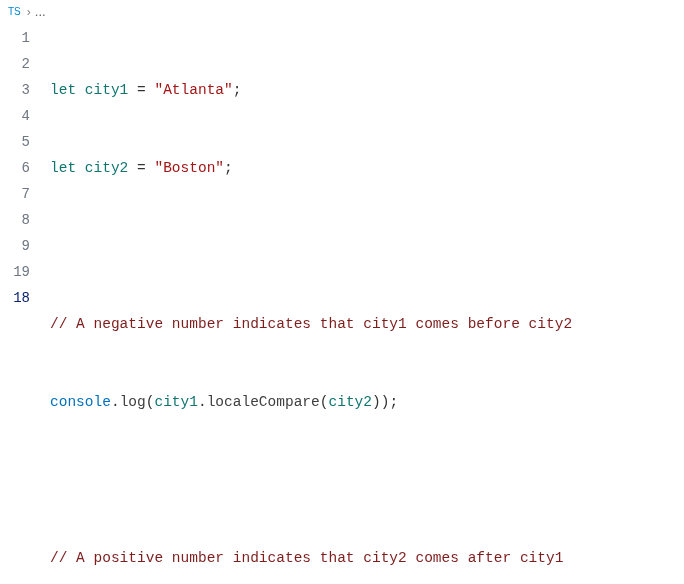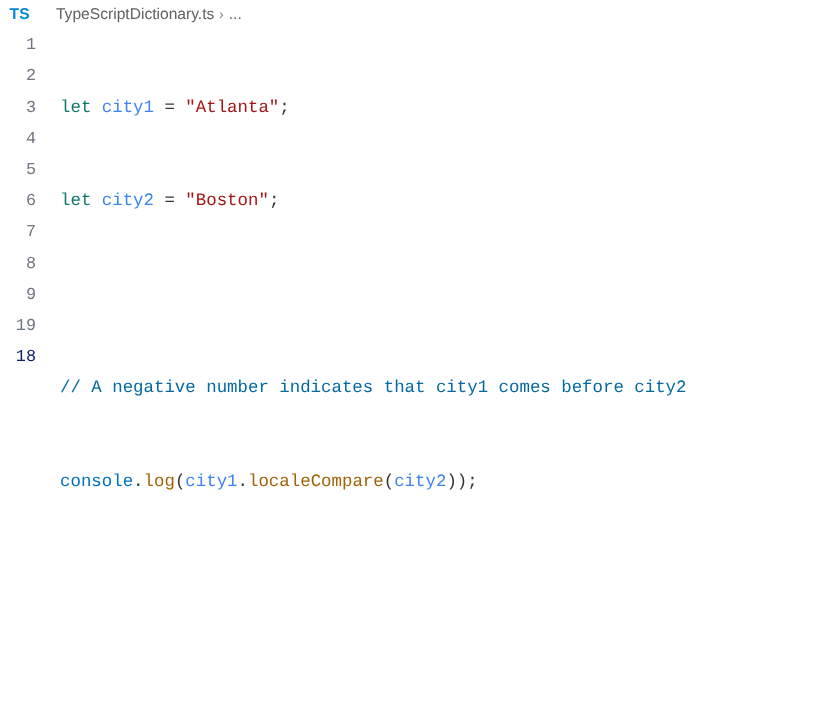--- a/index.html
+++ b/index.html
@@ -16,23 +16,23 @@
     display: flex;
     align-items: center;
     padding: 4px 8px;
     font-family: "Segoe UI", sans-serif;
     font-size: 13px;
     color: #616161;
     gap: 4px;
   }
   .breadcrumb .ts-badge {
     color: #0288d1;
-    font-weight: bold;
-    font-size: 13px;
-    margin-right: 18px;
+    font-weight: normal;
+    font-size: 10px;
+    margin-right: 2px;
   }
   .breadcrumb .chev {
     font-size: 12px;
     color: #888;
   }
   .editor {
     display: flex;
     padding-top: 2px;
   }
   .gutter {
@@ -48,34 +48,33 @@
   .gutter .ln.active { color: #0b216f; }
   .code {
     flex: 1;
     line-height: 26px;
     font-size: 14.5px;
     white-space: pre;
     padding-left: 6px;
   }
   .code .row { height: 26px; }
   .kw { color: #0f766e; }
-  .var { color: #3b82f6; }
+  .var { color: #0f766e; }
   .op { color: #333; }
   .str { color: #a31515; }
-  .cm { color: #0369a1; }
+  .cm { color: #7f1d1d; }
   .obj { color: #0070c1; text-align: center; }
-  .fn { color: #a16207; }
+  .fn { color: #404040; }
   .p { color: #333; }
 </style>
 </head>
 <body>
 
 <div class="breadcrumb">
   <span class="ts-badge">TS</span>
-  <span>TypeScriptDictionary.ts</span>
   <span class="chev">›</span>
   <span>...</span>
 </div>
 
 <div class="editor">
   <div class="gutter">
     <div class="ln">1</div>
     <div class="ln">2</div>
     <div class="ln">3</div>
     <div class="ln">4</div>
@@ -87,18 +86,19 @@
     <div class="ln">19</div>
     <div class="ln active">18</div>
   </div>
   <div class="code">
     <div class="row"><span class="kw">let</span> <span class="var">city1</span><span class="op"> = </span><span class="str">"Atlanta"</span><span class="p">;</span></div>
     <div class="row"><span class="kw">let</span> <span class="var">city2</span><span class="op"> = </span><span class="str">"Boston"</span><span class="p">;</span></div>
     <div class="row"></div>
     <div class="row"><span class="cm">// A negative number indicates that city1 comes before city2</span></div>
     <div class="row"><span class="obj">console</span><span class="p">.</span><span class="fn">log</span><span class="p">(</span><span class="var">city1</span><span class="p">.</span><span class="fn">localeCompare</span><span class="p">(</span><span class="var">city2</span><span class="p">));</span></div>
     <div class="row"></div>
+    <div class="row"><span class="cm">// A positive number indicates that city2 comes after city1</span></div>
     
     
     
     
   </div>
 </div>
 
 </body></html>

